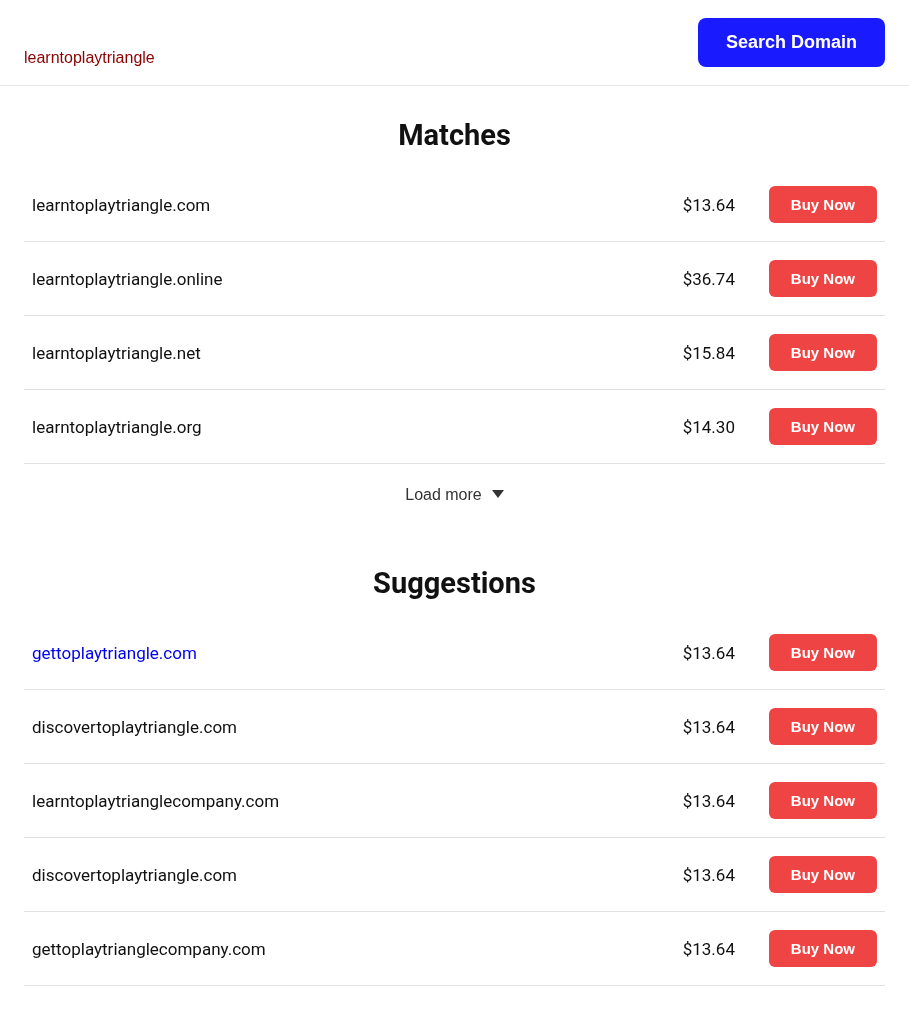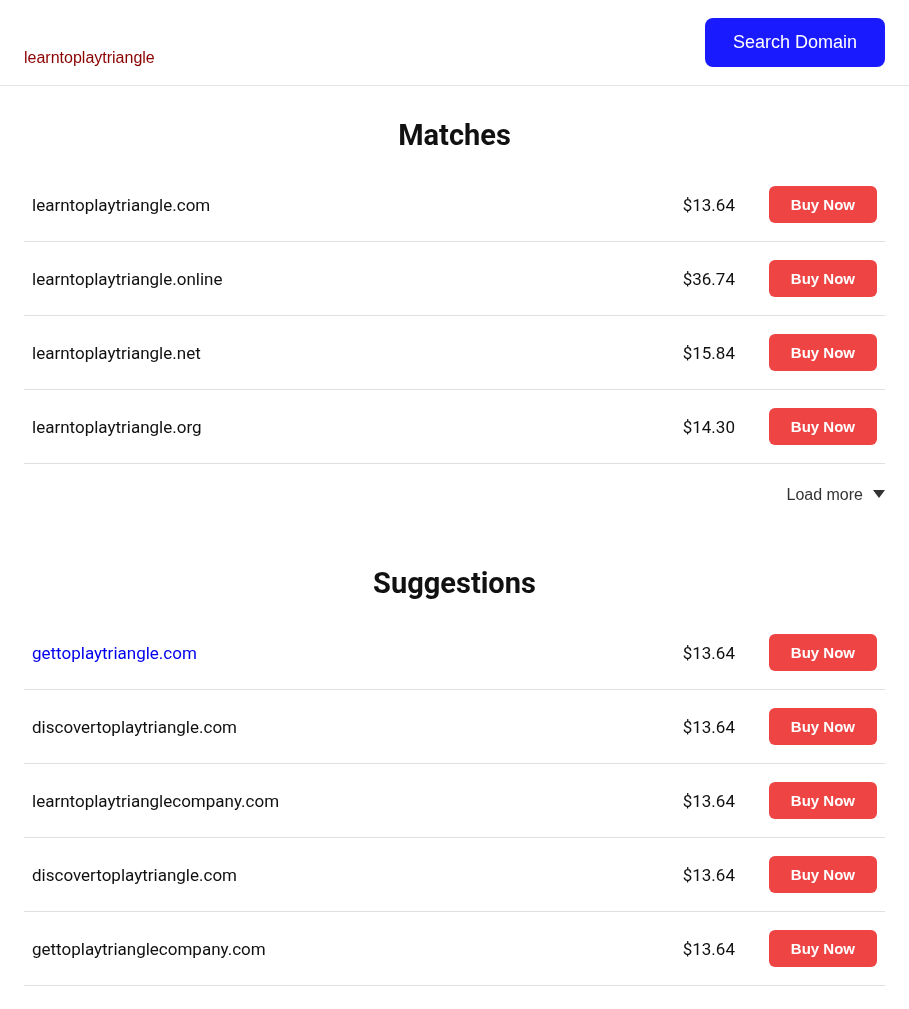--- a/index.html
+++ b/index.html
@@ -33,21 +33,21 @@
       width: 400px;
     }
 
     .search-button {
       background: #1a1aff;
       color: #ffffff;
       border: none;
       border-radius: 8px;
       padding: 14px 28px;
       font-size: 18px;
-      font-weight: 400;
+      font-weight: 700;
       cursor: pointer;
       white-space: nowrap;
     }
 
     .main-content {
       padding: 0 24px;
     }
 
     .section-title {
       text-align: center;
@@ -96,21 +96,21 @@
       padding: 10px 22px;
       font-size: 15px;
       font-weight: 600;
       cursor: pointer;
       white-space: nowrap;
       min-width: 90px;
     }
 
     .load-more-container {
       display: flex;
-      justify-content: flex-end;
+      justify-content: center;
       align-items: center;
       padding: 22px 0 30px 0;
     }
 
     .load-more-btn {
       background: transparent;
       border: none;
       cursor: pointer;
       font-size: 16px;
       color: #333333;

